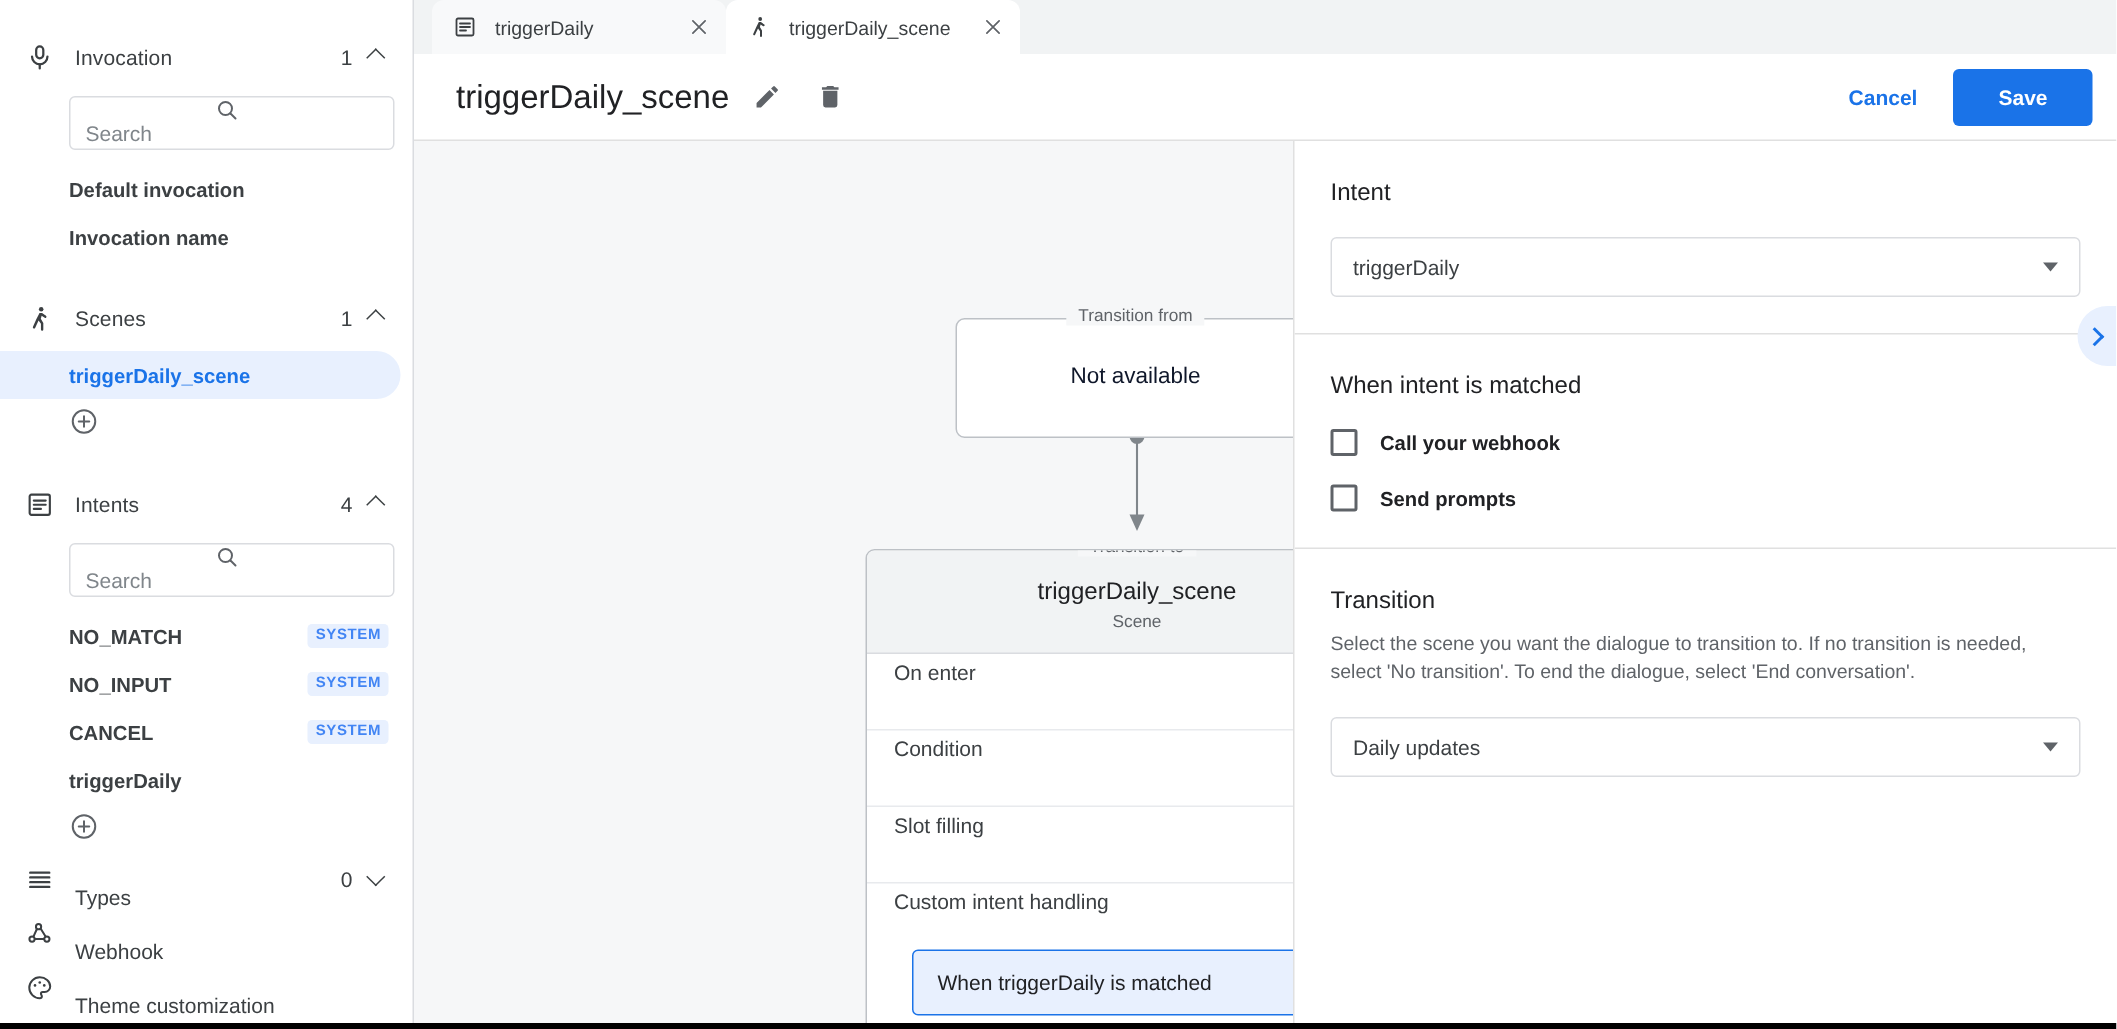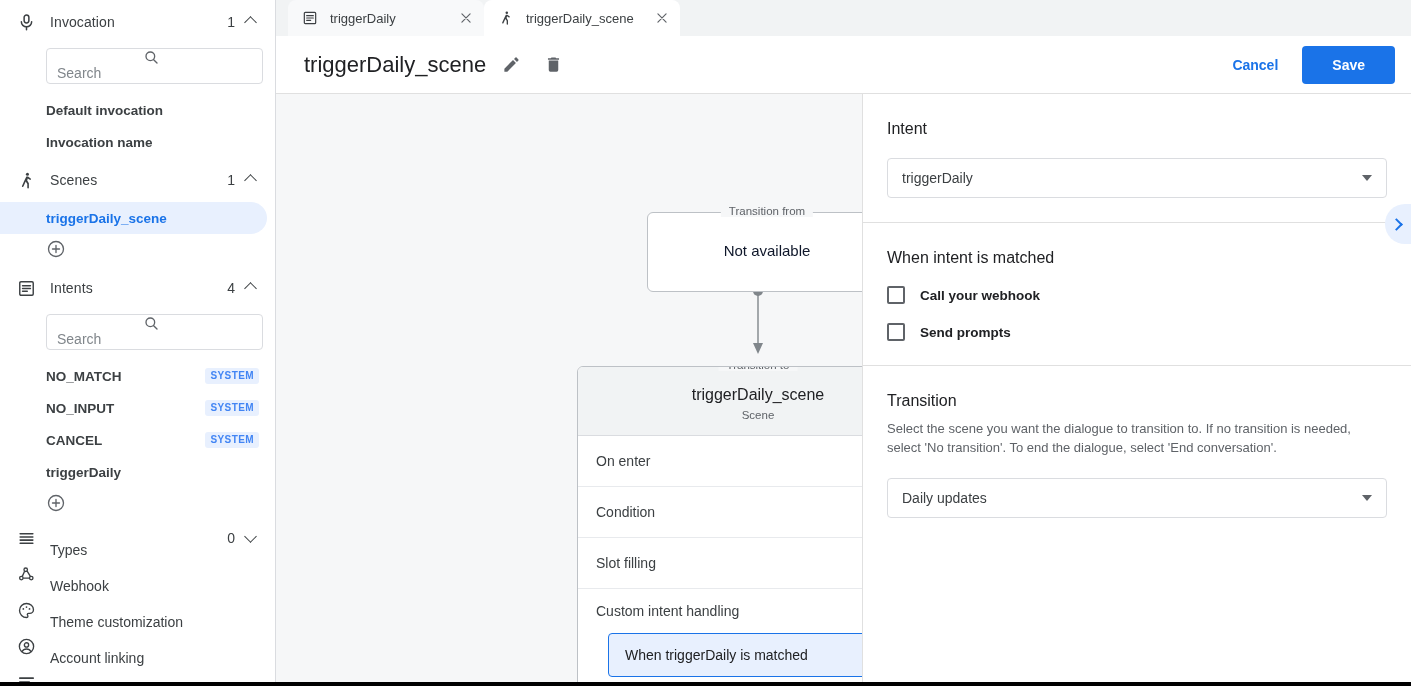--- a/index.html
+++ b/index.html
@@ -11,21 +11,21 @@
   .app { position: relative; width: 1411px; height: 686px; display: flex; }
 
   
   .sidebar {
     width: 276px; height: 686px; flex: 0 0 276px;
     background: #fff; border-right: 1px solid #dadce0;
     overflow: hidden; position: relative;
   }
   .nav-group-header {
     display: flex; align-items: center; height: 44px;
-    padding: 0 18px 0 14px; cursor: pointer;
+    padding: 0 18px 0 14px; cursor: pointer; margin-top: 16px;
   }
   .nav-group-header .gicon { width: 24px; height: 24px; flex: 0 0 24px; margin-right: 12px;
         display:flex; align-items:center; justify-content:center; color:#3c4043; }
   .nav-group-header .glabel { flex: 1; font-size: 14px; color: #3c4043; letter-spacing: .1px; }
   .nav-group-header .gcount { font-size: 14px; color: #3c4043; margin-right: 10px; }
   .chev { width: 12px; height: 12px; position: relative; flex: 0 0 12px; }
   .chev::before {
     content: ""; position: absolute; left: 1px; top: 2px;
     width: 8px; height: 8px; border-left: 1.6px solid #3c4043; border-bottom: 1.6px solid #3c4043;
     transform: rotate(135deg);
@@ -105,36 +105,36 @@
   
   .canvas { flex: 1; background: #f6f7f8; position: relative; overflow: hidden; }
 
   .fieldset {
     position: absolute; border: 1px solid #bdc1c6; border-radius: 6px; background: #fff;
   }
   .fieldset > .legend {
     position: absolute; top: -8px; left: 50%; transform: translateX(-50%);
     background: #f6f7f8; padding: 0 8px; font-size: 11.5px; color: #5f6368; white-space: nowrap;
   }
-  .node-from { left: 371px; top: 118px; width: 240px; height: 80px; }
+  .node-from { left: 361px; top: 118px; width: 240px; height: 80px; }
   .node-from .ntext { position:absolute; left:0; right:0; top: 29px; text-align: center; font-size: 15px; color: #0f172a; }
 
   .node-scene {
     position: absolute; left: 301px; top: 272px; width: 362px;
     border: 1px solid #bdc1c6; border-radius: 6px; background: #fff; overflow: hidden;
   }
   .node-scene > .legend {
     position: absolute; top: -8px; left: 50%; transform: translateX(-50%);
     background: #f6f7f8; padding: 0 8px; font-size: 11.5px; color: #5f6368;
   }
   .scene-head { background: #f1f3f4; padding: 19px 0 14px; text-align: center; border-bottom: 1px solid #dadce0; }
   .scene-head .sname { font-size: 16px; color: #202124; }
   .scene-head .ssub { font-size: 11.5px; color: #5f6368; margin-top: 5px; }
   .scene-row {
-    display: flex; align-items: center; min-height: 51px;
+    display: flex; align-items: flex-start; min-height: 51px;
     padding: 4px 18px; border-bottom: 1px solid #e8eaed; font-size: 14px; color: #3c4043;
   }
   .scene-row:last-child { border-bottom: none; }
   .scene-row .rlabel { flex: 1; }
   .scene-block { border-bottom: 1px solid #e8eaed; padding-bottom: 10px; }
   .scene-block .scene-row { border-bottom: none; min-height: 44px; }
   .chip {
     margin: 0 30px; padding: 13px 16px; background: #e8f0fe; border: 1px solid #1a73e8;
     border-radius: 4px; font-size: 14px; color: #202124; position: relative; cursor: pointer;
   }

